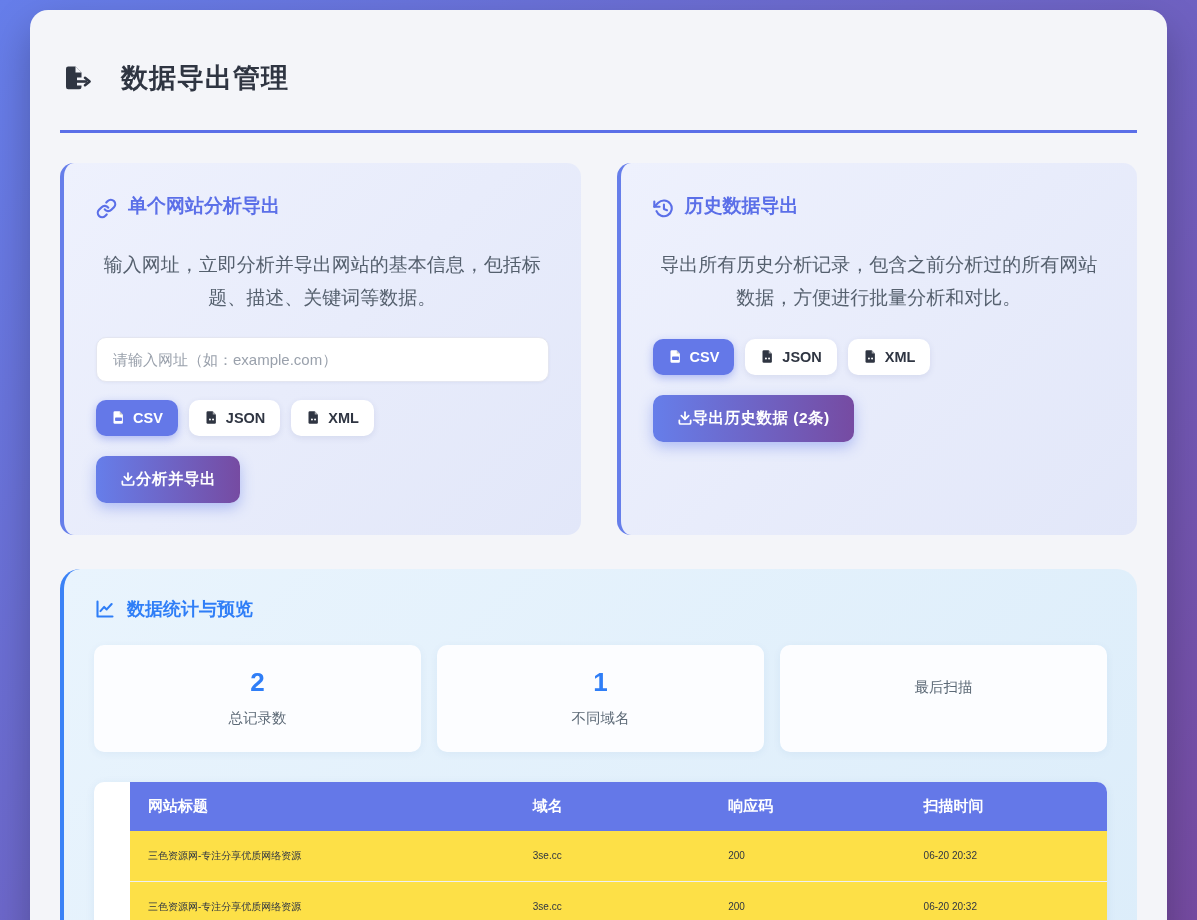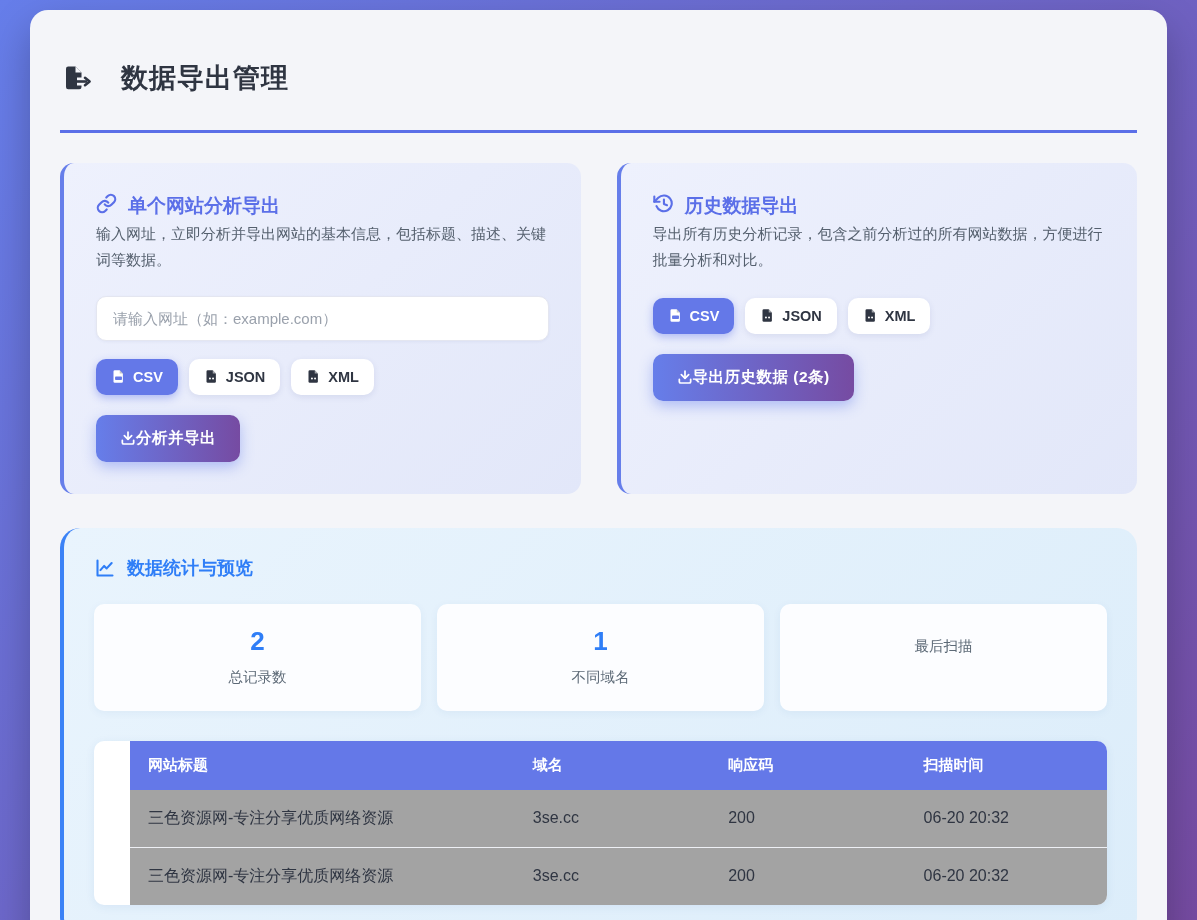--- a/index.html
+++ b/index.html
@@ -33,26 +33,26 @@
   
   .cards-row { display:flex; gap:36px; margin-top:30px; align-items:stretch; }
   .card {
     flex:1;
     background:linear-gradient(135deg,#eef1fd 0%,#e2e7f9 100%);
     border-left:4px solid var(--accent,#667eea);
     border-radius:14px;
     padding:30px 32px 32px;
   }
   .card-title {
-    display:flex; align-items:flex-start; gap:11px;
+    display:flex; align-items:flex-end; gap:11px;
     color:var(--card-title,#5b6fe8); font-size:19px; font-weight:700;
   }
   .card-title .t-icon { width:21px; height:21px; flex:0 0 auto; }
   .card-desc {
-    margin-top:2px; color:#55606e; font-size:15px; line-height:1.75;
+    margin-top:29px; color:#55606e; font-size:19px; line-height:1.75;text-align:center;
   }
   .url-input {
     display:block; width:100%; margin-top:22px;
     padding:13px 16px; font-size:15px;
     border:1px solid #e4e6f0; border-radius:10px;
     background:#fff; color:#4d7c0f; outline:none;
     box-shadow:0 1px 3px rgba(50,60,130,.06);
   }
   .url-input::placeholder { color:#9aa1ac; }
 
@@ -115,22 +115,22 @@
     box-shadow:0 2px 10px rgba(40,90,160,.08);
     background:#fff;
     padding-left:36px;
   }
   .data-table th {
     background:var(--table-header-bg,#6478e8); color:#fff;
     font-size:15px; font-weight:700; text-align:left;
     padding:15px 12px;
   }
   .data-table td {
-    background:#a3a3a3; padding:18px 12px;
-    font-size:16px; color:#2f3542;
+    background:#fde047; padding:18px 12px;
+    font-size:10px; color:#2f3542;
     border-bottom:1px solid #eef0f5;
     white-space:nowrap; overflow:hidden; text-overflow:ellipsis;
   }
   .data-table tr:last-child td { border-bottom:none; }
   .data-table th:first-child, .data-table td:first-child { padding-left:18px; }
   .col-title{width:40%;} .col-domain{width:20%;} .col-status{width:20%;} .col-time{width:20%;}
   .status-ok { color:var(--status-ok-green,#27c07d); }
 </style>
 </head>
 <body>

